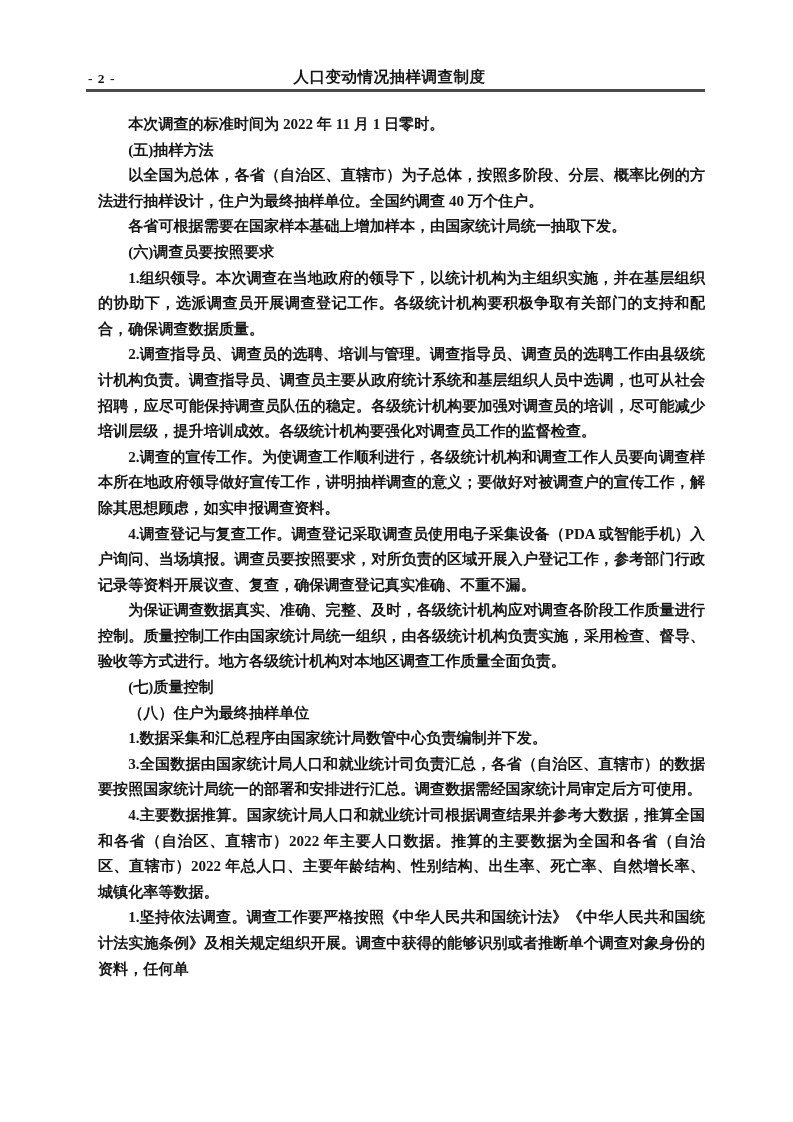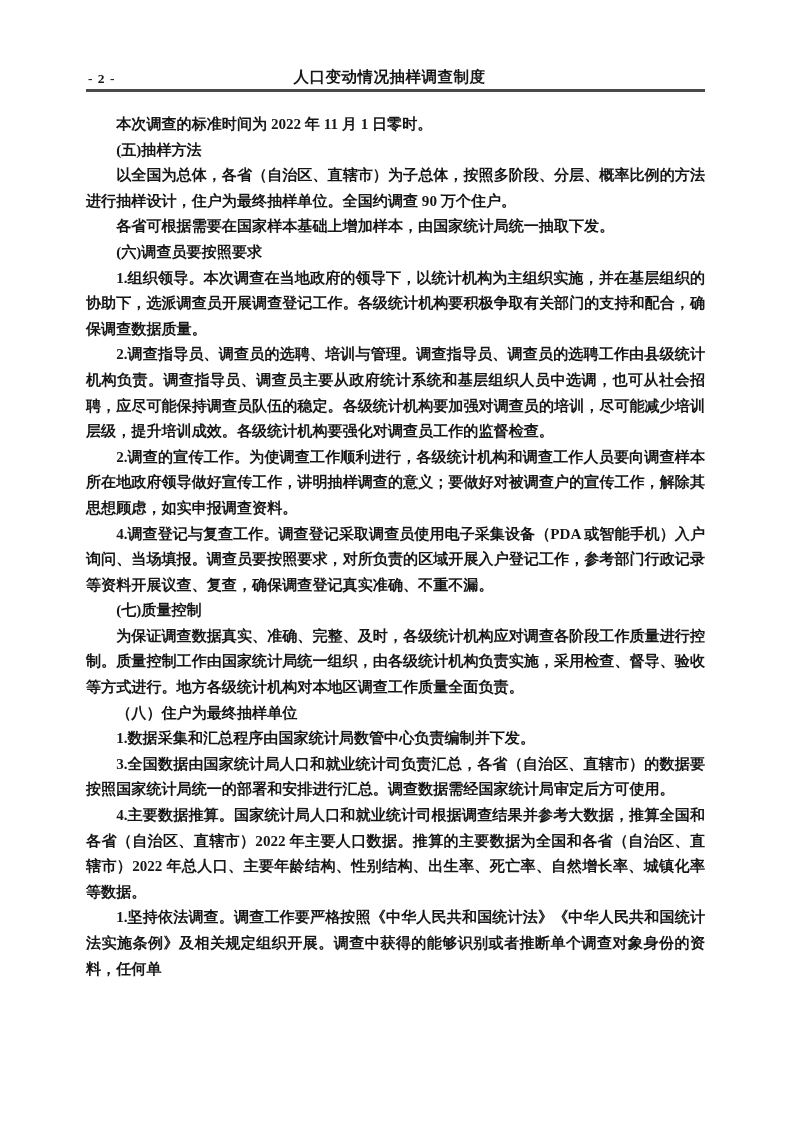--- a/index.html
+++ b/index.html
@@ -36,20 +36,21 @@
     position: absolute;
     left: 0;
     right: 12px;
     bottom: 1px;
     text-align: center;
     font-size: 15.5px;
     letter-spacing: 0.5px;
   }
   .doc-body {
     margin-top: 20px;
+    margin-left: 12px;
   }
   .para {
     margin: 0;
     font-size: 15.1px;
     line-height: 25.6px;
     text-align: justify;
     text-justify: inter-ideograph;
     text-indent: 2em;
   }
 </style>
@@ -58,28 +59,28 @@
 
 <div class="page">
   <header class="header">
     <span class="page-num">- 2 -</span>
     <span class="header-title">人口变动情况抽样调查制度</span>
   </header>
 
   <main class="doc-body">
     <p class="para">本次调查的标准时间为 2022 年 11 月 1 日零时。</p>
     <p class="para">(五)抽样方法</p>
-    <p class="para">以全国为总体，各省（自治区、直辖市）为子总体，按照多阶段、分层、概率比例的方法进行抽样设计，住户为最终抽样单位。全国约调查 90 万个住户。</p>
+    <p class="para">以全国为总体，各省（自治区、直辖市）为子总体，按照多阶段、分层、概率比例的方法进行抽样设计，住户为最终抽样单位。全国约调查 40 万个住户。</p>
     <p class="para">各省可根据需要在国家样本基础上增加样本，由国家统计局统一抽取下发。</p>
     <p class="para">(六)调查员要按照要求</p>
     <p class="para">1.组织领导。本次调查在当地政府的领导下，以统计机构为主组织实施，并在基层组织的协助下，选派调查员开展调查登记工作。各级统计机构要积极争取有关部门的支持和配合，确保调查数据质量。</p>
     <p class="para">2.调查指导员、调查员的选聘、培训与管理。调查指导员、调查员的选聘工作由县级统计机构负责。调查指导员、调查员主要从政府统计系统和基层组织人员中选调，也可从社会招聘，应尽可能保持调查员队伍的稳定。各级统计机构要加强对调查员的培训，尽可能减少培训层级，提升培训成效。各级统计机构要强化对调查员工作的监督检查。</p>
     <p class="para">2.调查的宣传工作。为使调查工作顺利进行，各级统计机构和调查工作人员要向调查样本所在地政府领导做好宣传工作，讲明抽样调查的意义；要做好对被调查户的宣传工作，解除其思想顾虑，如实申报调查资料。</p>
     <p class="para">4.调查登记与复查工作。调查登记采取调查员使用电子采集设备（PDA 或智能手机）入户询问、当场填报。调查员要按照要求，对所负责的区域开展入户登记工作，参考部门行政记录等资料开展议查、复查，确保调查登记真实准确、不重不漏。</p>
+    <p class="para">为保证调查数据真实、准确、完整、及时，各级统计机构应对调查各阶段工作质量进行控制。质量控制工作由国家统计局统一组织，由各级统计机构负责实施，采用检查、督导、验收等方式进行。地方各级统计机构对本地区调查工作质量全面负责。</p>
     <p class="para">(七)质量控制</p>
-    <p class="para">为保证调查数据真实、准确、完整、及时，各级统计机构应对调查各阶段工作质量进行控制。质量控制工作由国家统计局统一组织，由各级统计机构负责实施，采用检查、督导、验收等方式进行。地方各级统计机构对本地区调查工作质量全面负责。</p>
     <p class="para">（八）住户为最终抽样单位</p>
     <p class="para">1.数据采集和汇总程序由国家统计局数管中心负责编制并下发。</p>
     <p class="para">3.全国数据由国家统计局人口和就业统计司负责汇总，各省（自治区、直辖市）的数据要按照国家统计局统一的部署和安排进行汇总。调查数据需经国家统计局审定后方可使用。</p>
     <p class="para">4.主要数据推算。国家统计局人口和就业统计司根据调查结果并参考大数据，推算全国和各省（自治区、直辖市）2022 年主要人口数据。推算的主要数据为全国和各省（自治区、直辖市）2022 年总人口、主要年龄结构、性别结构、出生率、死亡率、自然增长率、城镇化率等数据。</p>
     <p class="para">1.坚持依法调查。调查工作要严格按照《中华人民共和国统计法》《中华人民共和国统计法实施条例》及相关规定组织开展。调查中获得的能够识别或者推断单个调查对象身份的资料，任何单</p>
   </main>
 </div>
 
 </body></html>

